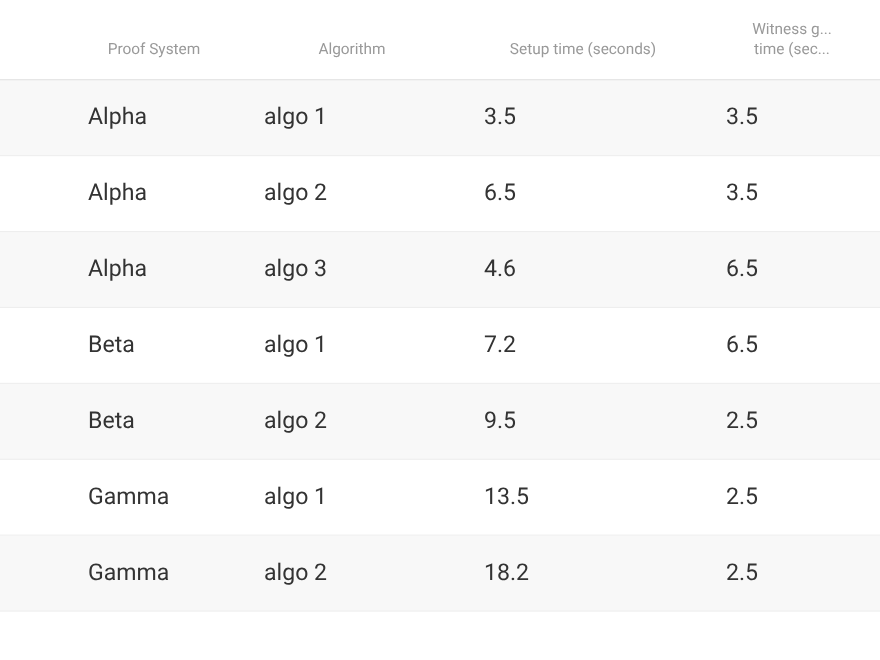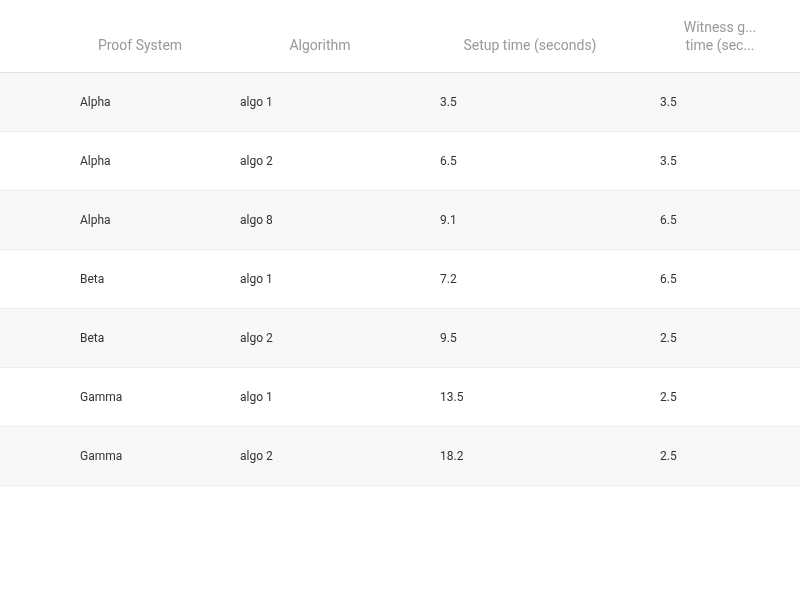--- a/index.html
+++ b/index.html
@@ -41,21 +41,21 @@
       line-height: 1.3;
     }
 
     th:first-child {
       padding-left: 80px;
     }
 
     td {
       padding: 22px 20px;
       text-align: left;
-      font-size: 12px;
+      font-size: 21px;
       color: #333333;
       font-weight: 400;
     }
 
     td:first-child {
       padding-left: 80px;
     }
 
     tbody tr {
       border-bottom: 1px solid #eeeeee;
@@ -95,22 +95,22 @@
           <td>3.5</td>
         </tr>
         <tr>
           <td>Alpha</td>
           <td>algo 2</td>
           <td>6.5</td>
           <td>3.5</td>
         </tr>
         <tr>
           <td>Alpha</td>
-          <td>algo 8</td>
-          <td>9.1</td>
+          <td>algo 3</td>
+          <td>4.6</td>
           <td>6.5</td>
         </tr>
         <tr>
           <td>Beta</td>
           <td>algo 1</td>
           <td>7.2</td>
           <td>6.5</td>
         </tr>
         <tr>
           <td>Beta</td>

